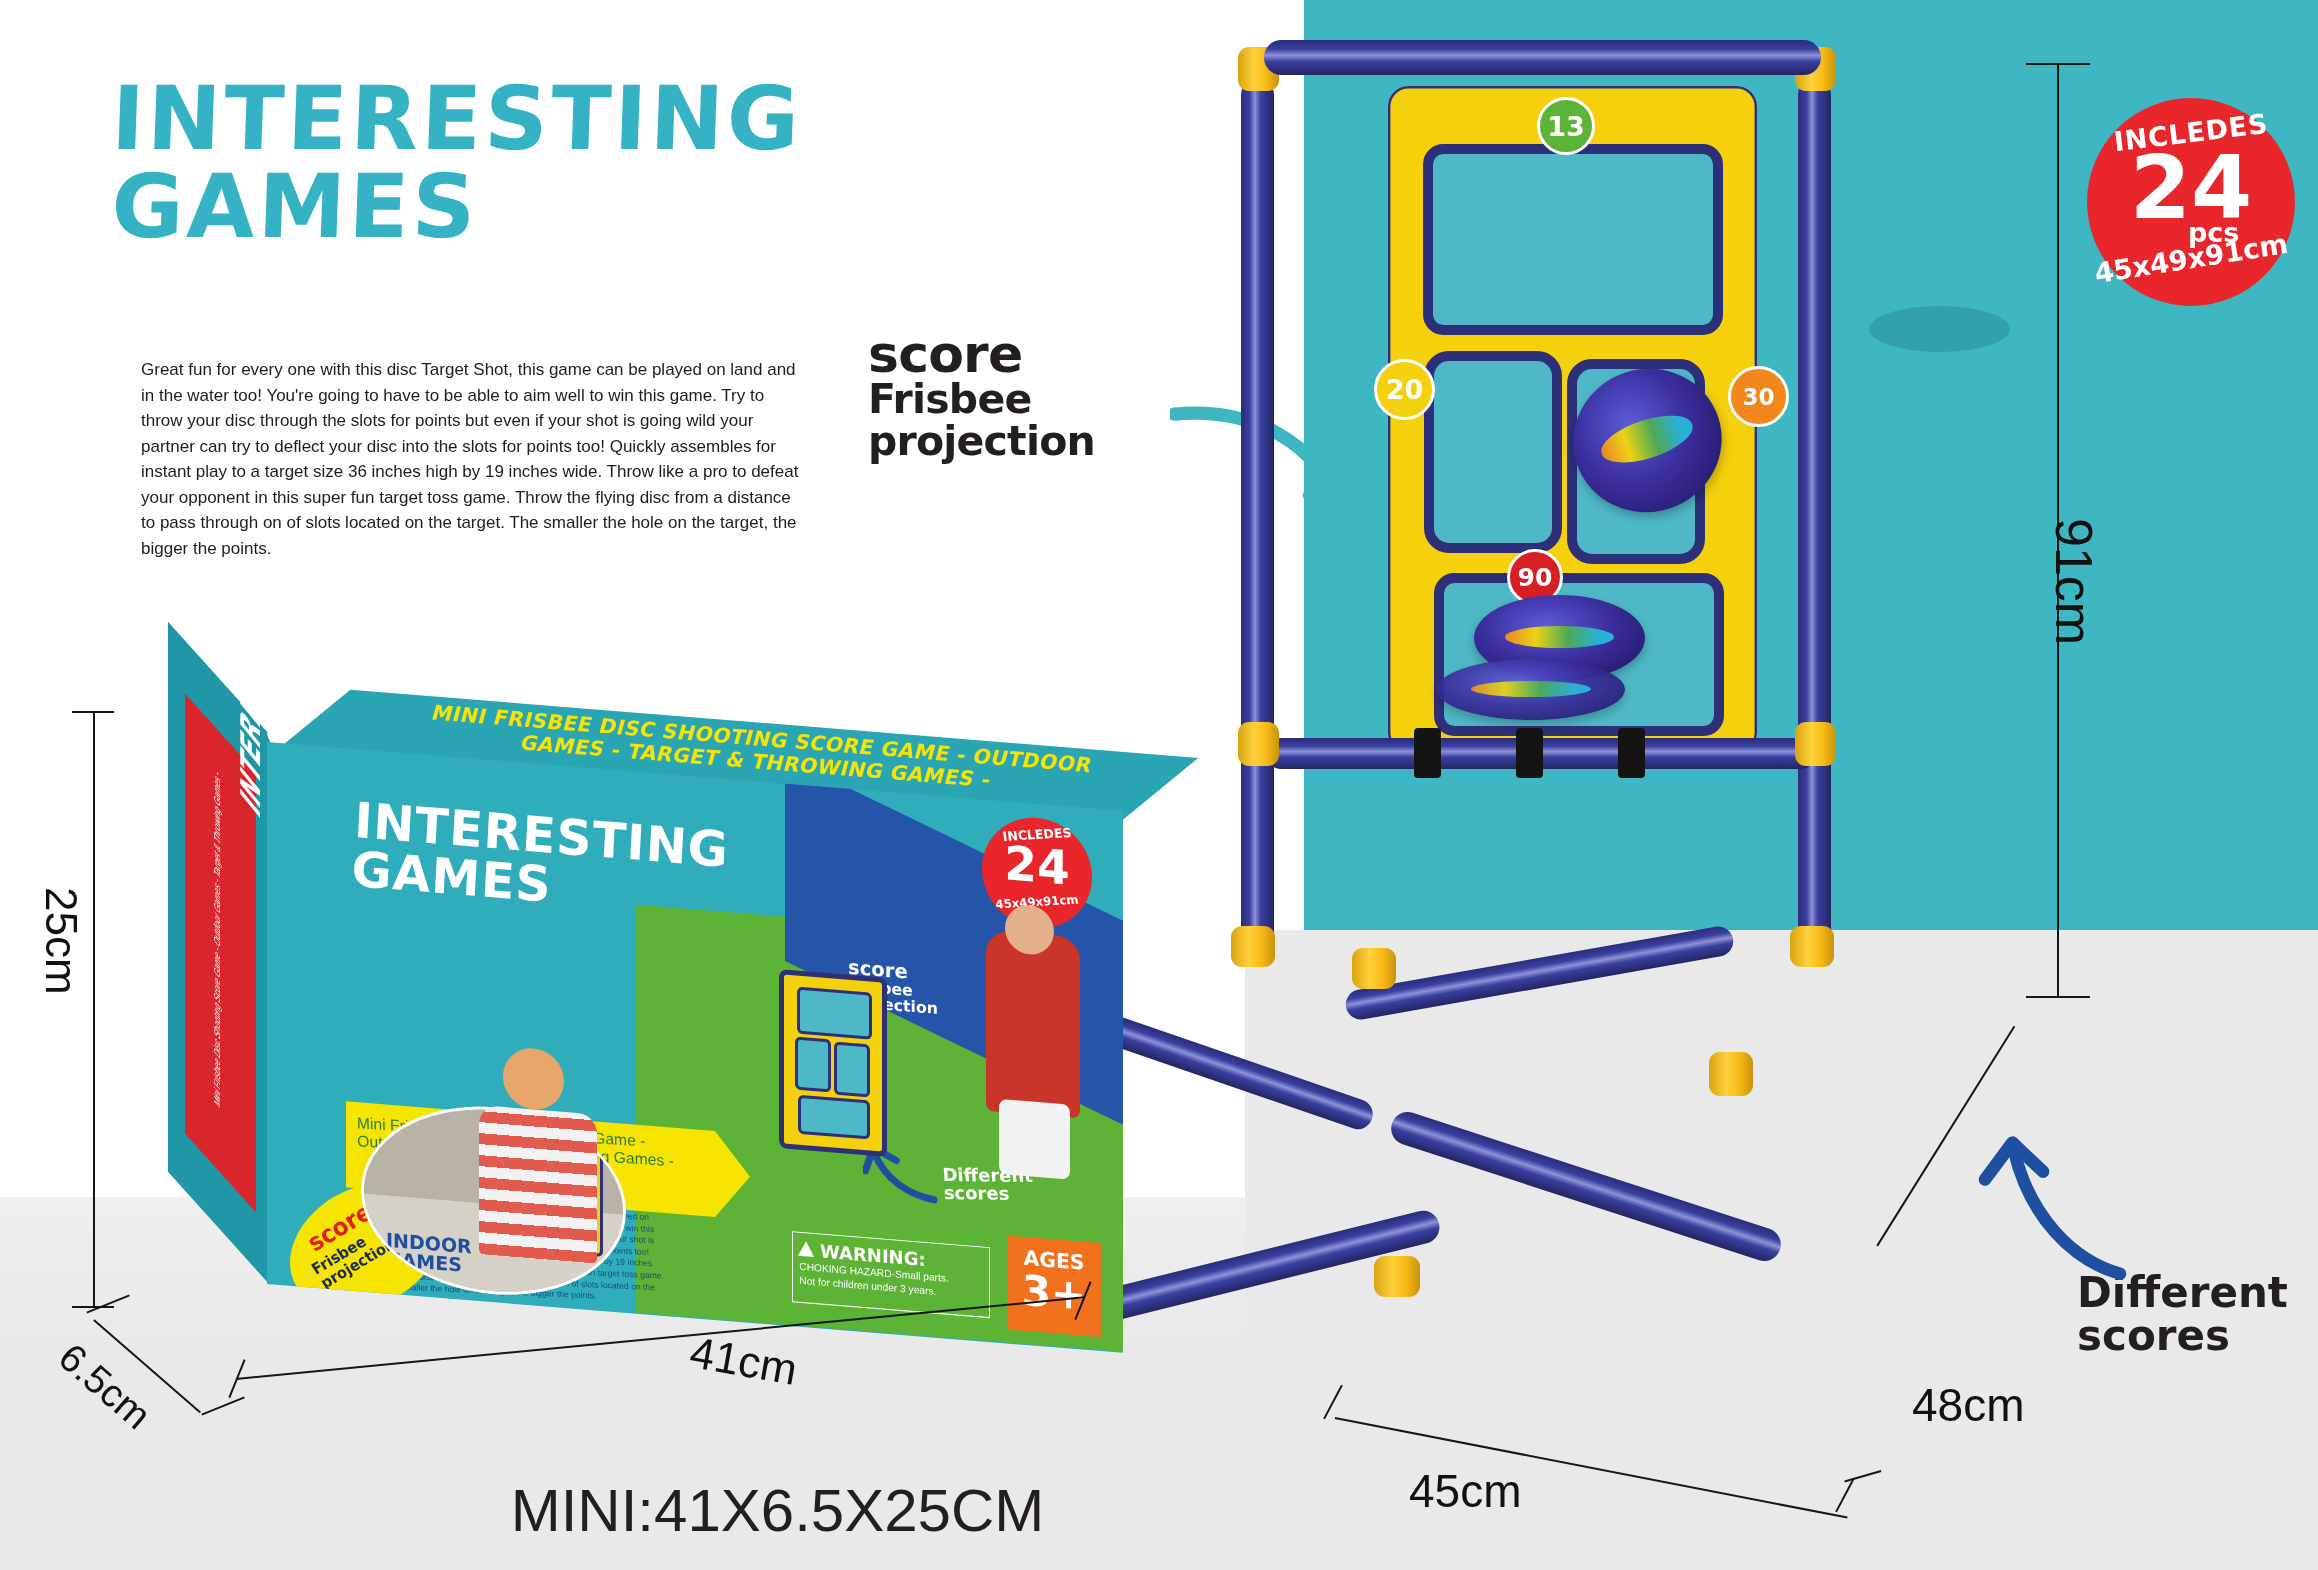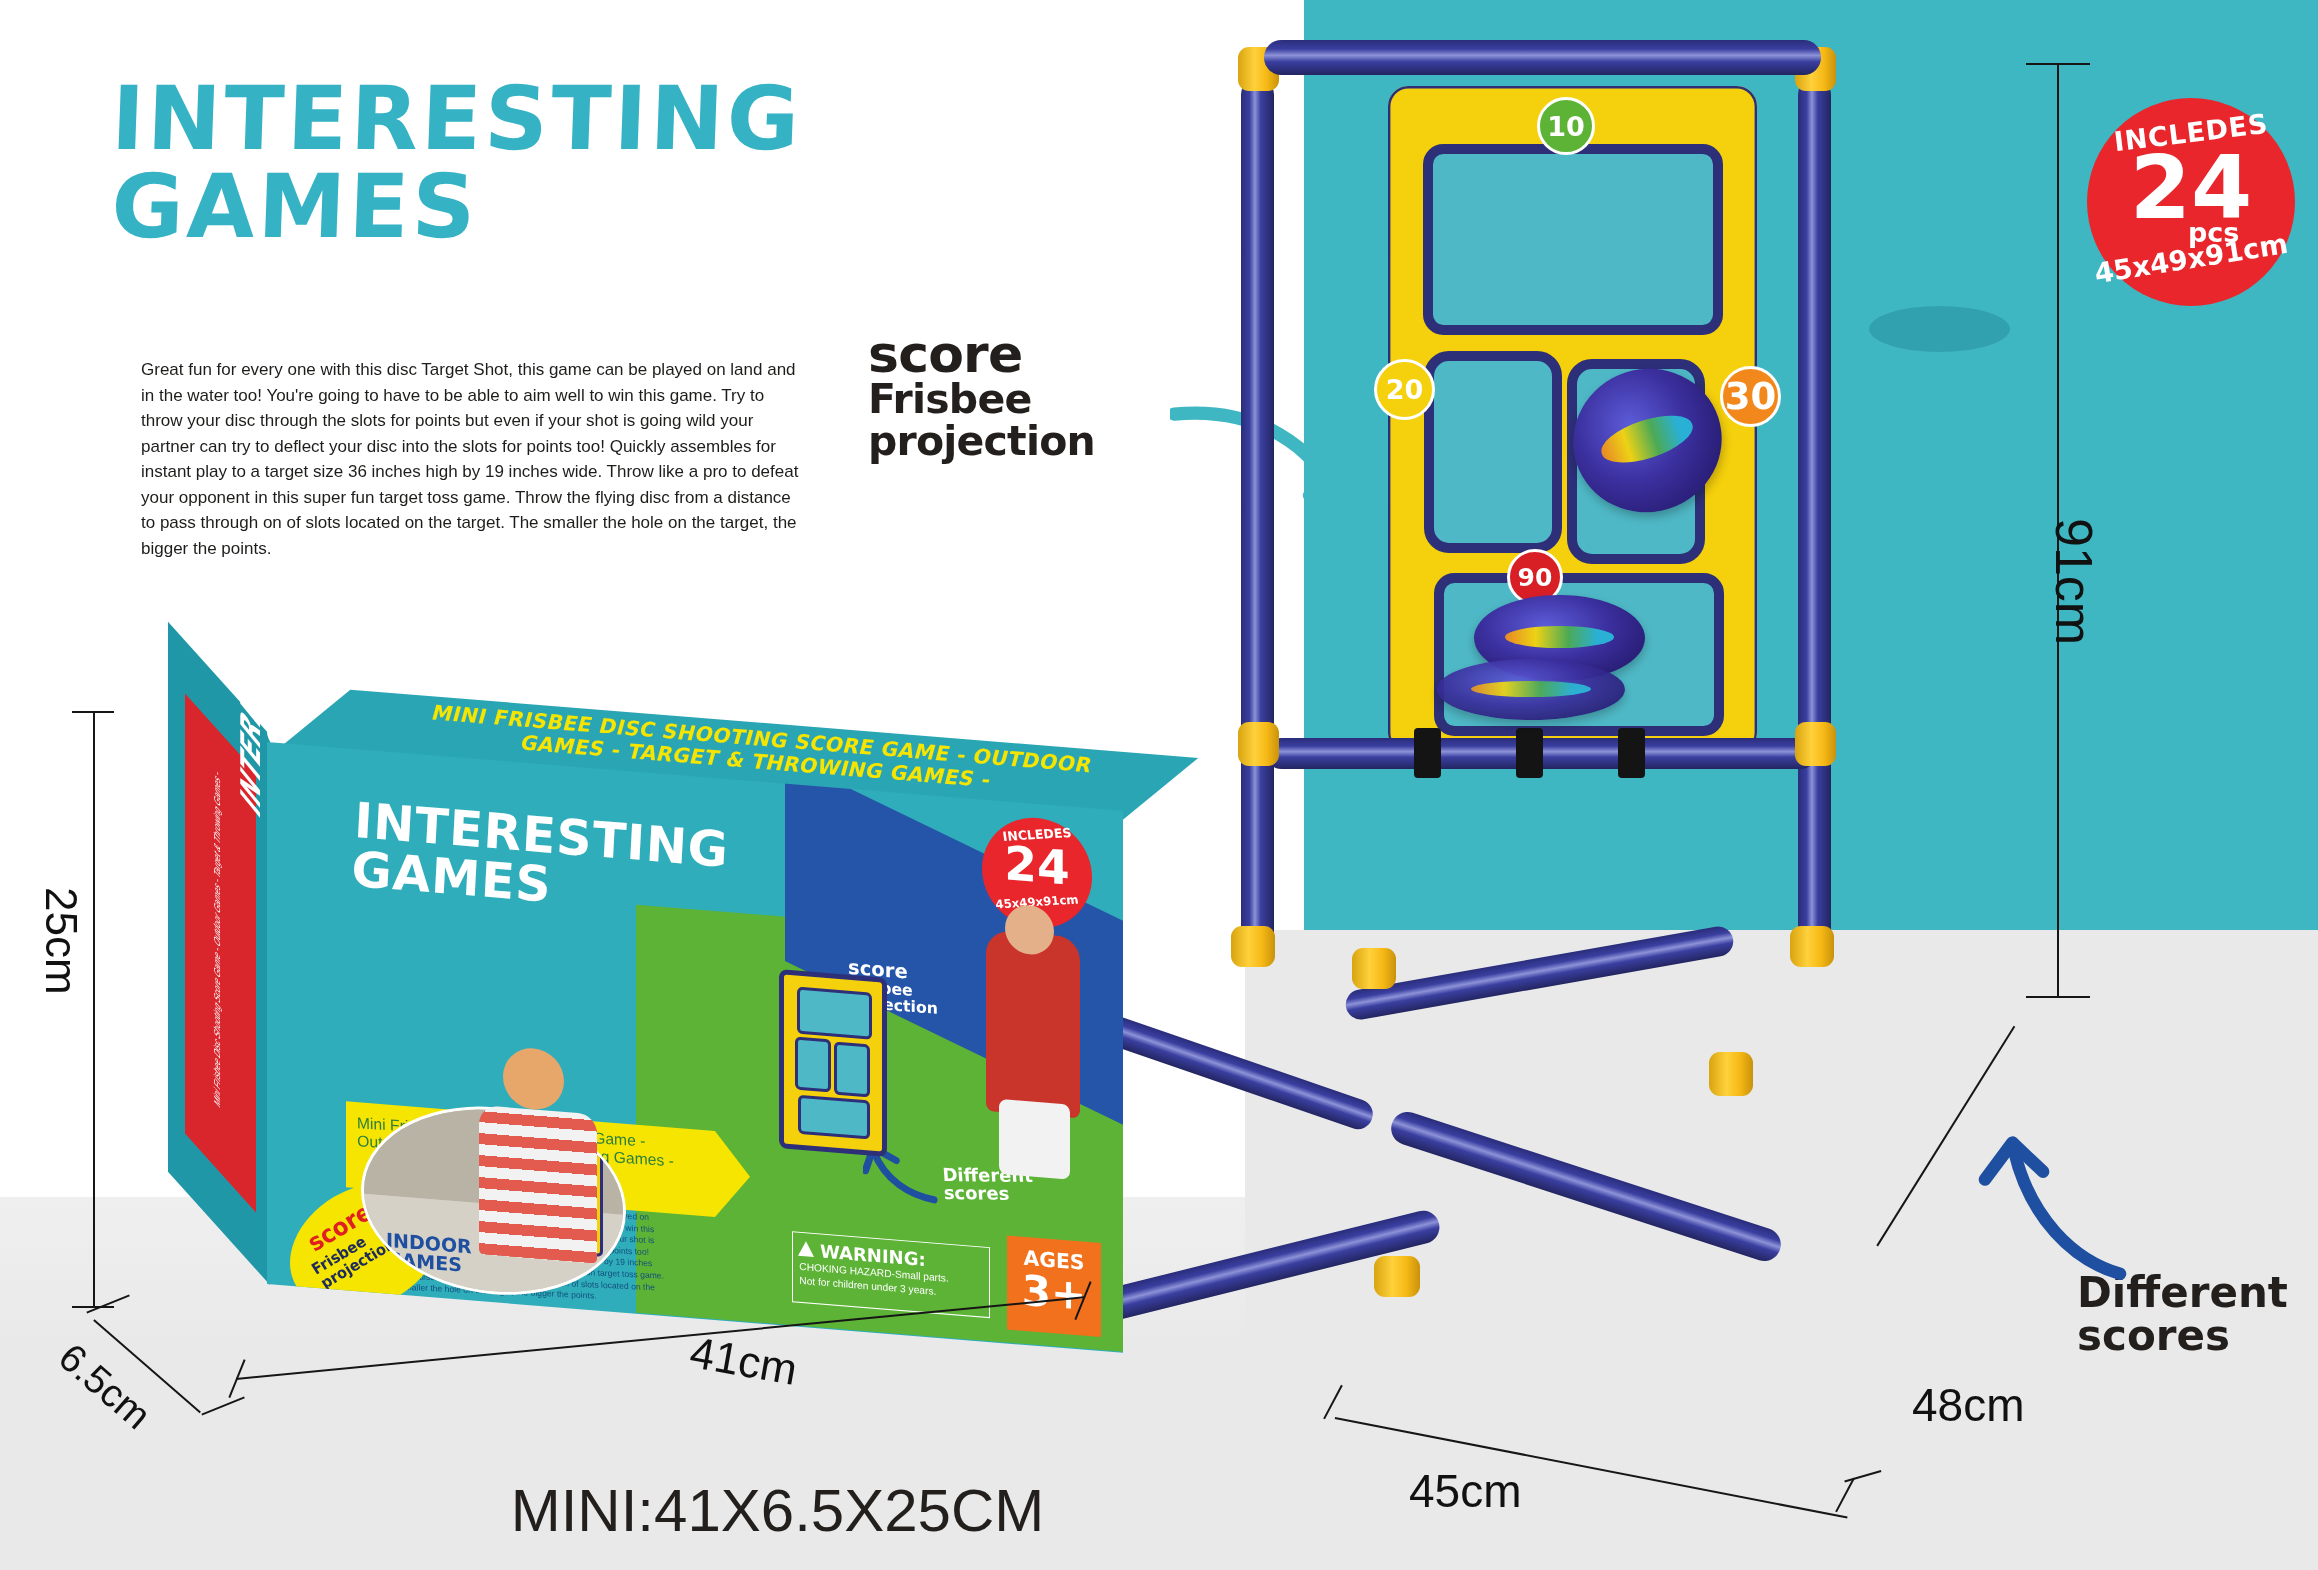--- a/index.html
+++ b/index.html
@@ -177,28 +177,28 @@
   <div class="tube-h" style="left:86px;top:9.4px;width:557px;height:35px;"></div>
 
   <div id="board">
     <div class="hole" style="left:35px;top:58px;width:280px;height:171px;"></div>
     <div class="hole" style="left:36px;top:265px;width:118px;height:182px;border-radius:25px;"></div>
     <div class="hole" style="left:179px;top:273px;width:118px;height:185px;border-radius:25px;"></div>
     <div class="hole" style="left:46px;top:487px;width:270px;height:143px;"></div>
 
     <div class="scorecirc" style="left:149px;top:11px;width:52px;height:52px;background:#5cb335;
                 border:3.9px solid #fff;font-size:27px;">
-      <span>10</span>
+      <span>13</span>
     </div>
     <div class="scorecirc" style="left:-14px;top:273px;width:55px;height:55px;background:#f5d00c;
                 border:3.9px solid #fff;font-size:27px;">
       <span>20</span>
     </div>
-    <div class="scorecirc" style="left:332px;top:280px;width:55px;height:55px;background:#f2881c;
-                border:3.9px solid #fff;font-size:37px;text-align:center;">
+    <div class="scorecirc" style="left:340px;top:280px;width:55px;height:55px;background:#f2881c;
+                border:3.9px solid #fff;font-size:23px;text-align:center;">
       <span>30</span>
     </div>
     <div class="scorecirc" style="left:119px;top:463px;width:50px;height:50px;background:#d81f26;
                 border:3.9px solid #fff;font-size:25px;">
       <span>90</span>
     </div>
 
     <div class="frisbee" style="left:185px;top:283px;width:149px;height:143px;transform:rotate(-18deg);">
         <div class="lbl"></div>
       </div>

